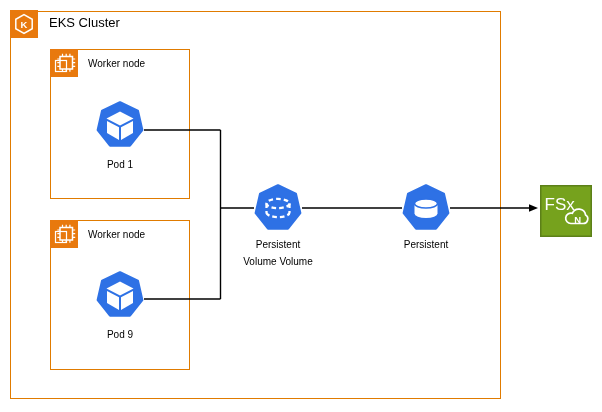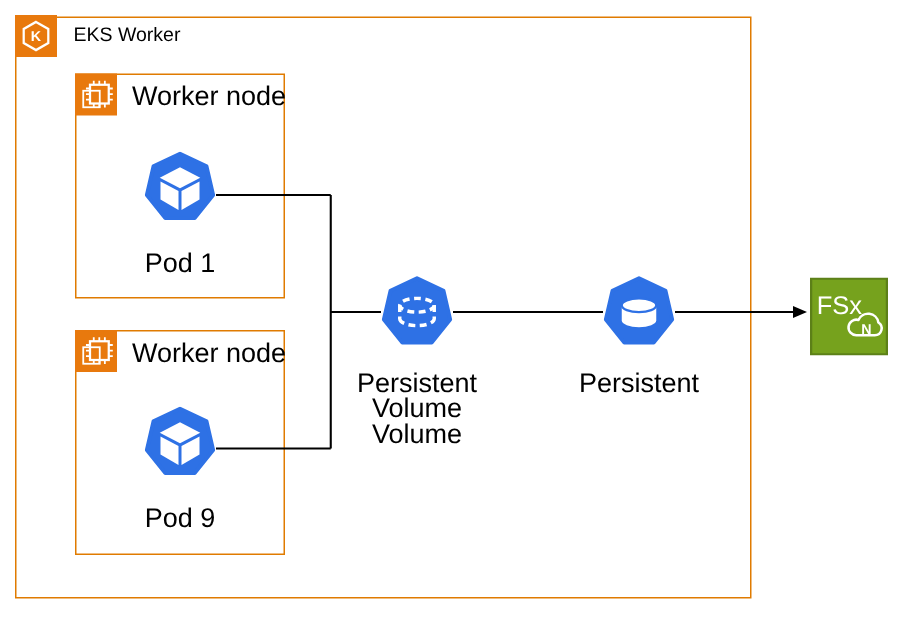--- a/index.html
+++ b/index.html
@@ -3,39 +3,39 @@
 <meta charset="utf-8">
 <style>
   html,body{margin:0;padding:0;background:#fff;}
   .canvas{
     position:relative;width:602px;height:412px;background:#ffffff;
     font-family:"Liberation Sans",sans-serif;color:#000;overflow:hidden;
   }
   .group-box{position:absolute;border:1.3px solid #E07B00;background:transparent;box-sizing:border-box;}
   .icon-sq{position:absolute;width:28px;height:28px;background:#E8790D;}
   .node-svg{position:absolute;}
-  .lbl{position:absolute;font-size:18px;line-height:16px;white-space:nowrap;}
+  .lbl{position:absolute;font-size:10px;line-height:16px;white-space:nowrap;}
   .lbl-title{font-size:13px;}
-  .lbl-center{text-align:center;white-space:normal;line-height:17px;margin-top:11px;}
+  .lbl-center{text-align:center;white-space:normal;line-height:17px;}
   .connectors{position:absolute;left:0;top:0;pointer-events:none;}
 </style>
 </head>
 <body>
 
 <div class="canvas">
 
   <div class="group-box" style="left:10px;top:11px;width:491px;height:388px;"></div>
 
   <div class="icon-sq" style="left:10px;top:10px;">
     <svg width="28" height="28" viewBox="0 0 28 28">
       <polygon points="14,4.6 22.2,9.3 22.2,18.7 14,23.4 5.8,18.7 5.8,9.3" fill="none" stroke="#ffffff" stroke-width="1.5"></polygon>
       <text x="14" y="17.6" text-anchor="middle" font-size="9.5" font-weight="bold" fill="#ffffff">K</text>
     </svg>
   </div>
-  <div class="lbl lbl-title" style="left:49px;top:15px;">EKS Worker</div>
+  <div class="lbl lbl-title" style="left:49px;top:15px;">EKS Cluster</div>
 
   <div class="group-box" style="left:50px;top:49px;width:140px;height:150px;"></div>
   <div class="icon-sq" style="left:50px;top:49px;">
     <svg width="28" height="28" viewBox="0 0 28 28" fill="none" stroke="#ffffff">
       <rect x="5.5" y="11.5" width="11" height="11" stroke-width="1.2"></rect>
       <rect x="10" y="7.5" width="12.5" height="12.5" stroke-width="1.5"></rect>
       <path stroke-width="1.2" d="M12.5,4.8 v2.7 M16.2,4.8 v2.7 M19.9,4.8 v2.7
         M12.5,20 v2.7 M16.2,20 v2.7 M19.9,20 v2.7
         M7.3,10 h2.7 M7.3,13.7 h2.7 M7.3,17.4 h2.7
         M22.5,10 h2.7 M22.5,13.7 h2.7 M22.5,17.4 h2.7"></path>

